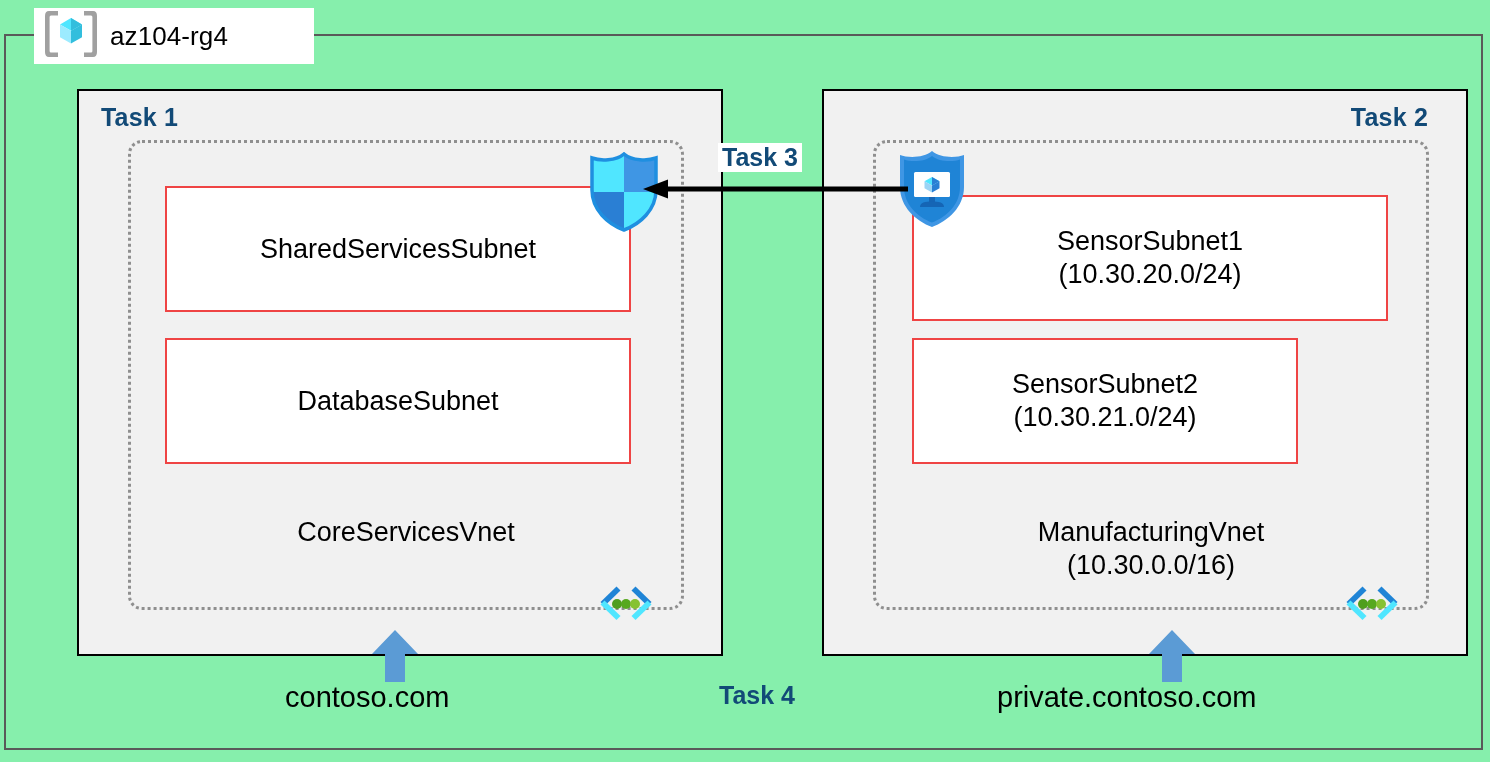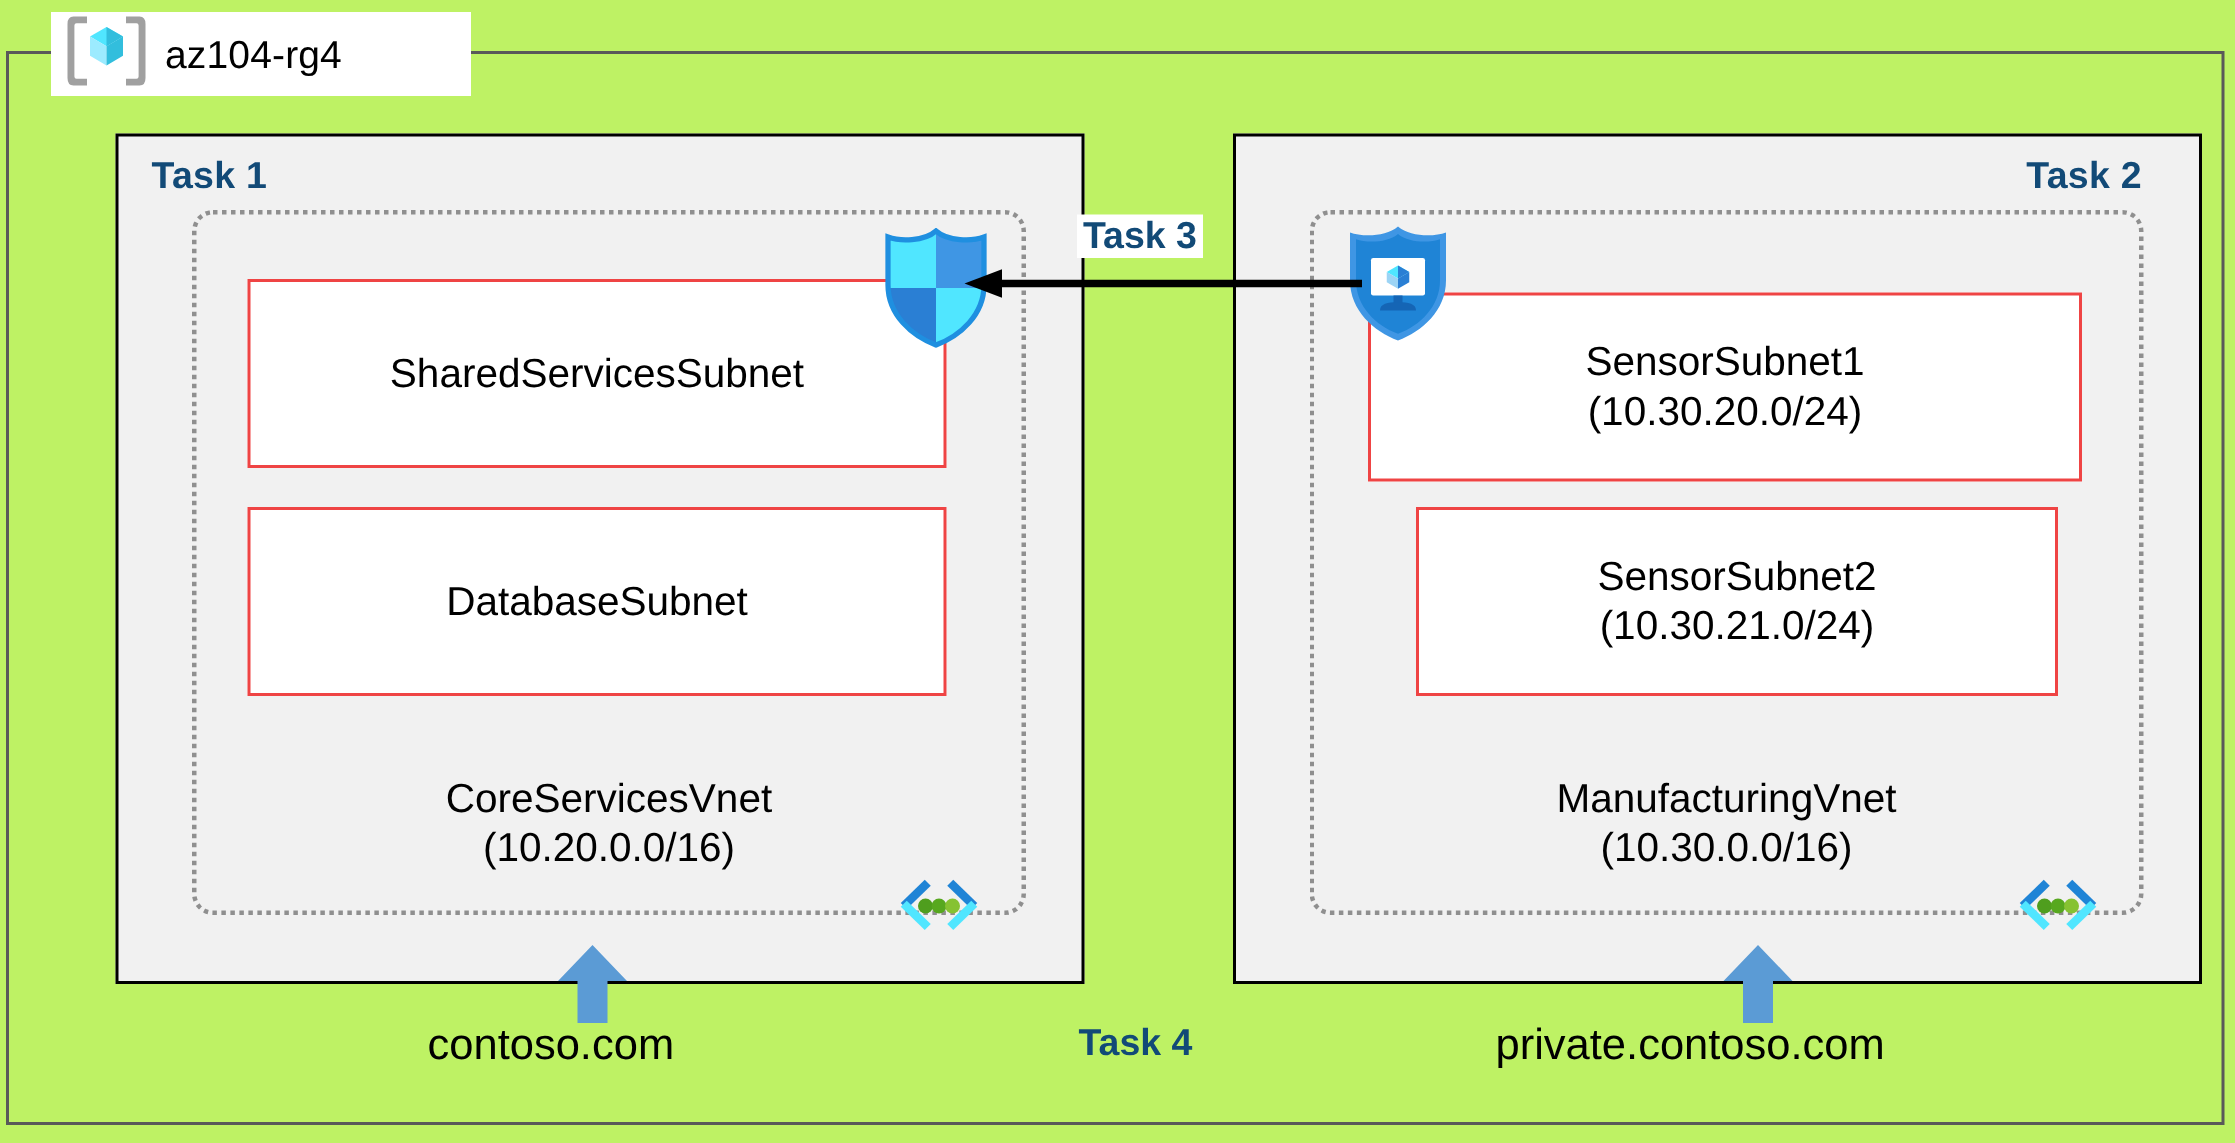--- a/index.html
+++ b/index.html
@@ -9,21 +9,21 @@
   }
   body {
     font-family: "Liberation Sans", sans-serif;
     -webkit-font-smoothing: antialiased;
   }
 
   #canvas {
     position: relative;
     width: 1490px;
     height: 762px;
-    background: #bef264;
+    background: #86efac;
     overflow: hidden;
   }
 
   
   .rg-frame {
     position: absolute;
     left: 4px;
     top: 34px;
     width: 1479px;
     height: 716px;
@@ -102,21 +102,21 @@
   }
   .subnet-name, .subnet-cidr {
     font-size: 27px;
     color: #000000;
     white-space: nowrap;
   }
 
   #subnet-l1 { left: 165px; top: 186px;  width: 466px; height: 126px; }
   #subnet-l2 { left: 165px; top: 338px;  width: 466px; height: 126px; }
   #subnet-r1 { left: 912px; top: 195px;  width: 476px; height: 126px; }
-  #subnet-r2 { left: 944px; top: 338px;  width: 428px; height: 126px; }
+  #subnet-r2 { left: 912px; top: 338px;  width: 386px; height: 126px; }
 
   
   .vnet-caption {
     position: absolute;
     text-align: center;
     line-height: 1.22;
     white-space: nowrap;
   }
   .vnet-caption div {
     font-size: 27px;
@@ -226,21 +226,20 @@
   <div class="subnet-box" id="subnet-l1">
     <span class="subnet-name">SharedServicesSubnet</span>
   </div>
 
   <div class="subnet-box" id="subnet-l2">
     <span class="subnet-name">DatabaseSubnet</span>
   </div>
 
   <div class="vnet-caption" id="vnetcap-left">
     <div>CoreServicesVnet</div>
-    <div>(10.20.0.0/16)</div>
   </div>
 
   <span class="vnet-icon" id="vneticon-left">
     <svg width="68" height="46" viewBox="0 0 68 46">
 
       <path d="M24.5 4.5 L28.5 8.5 L12.5 24 L8.5 20 Z" fill="#1f84d6"></path>
 
       <path d="M8.5 22.5 L12.5 18.5 L28.5 34 L24.5 38 Z" fill="#50e6ff"></path>
 
       <path d="M43.5 4.5 L39.5 8.5 L55.5 24 L59.5 20 Z" fill="#1f84d6"></path>

